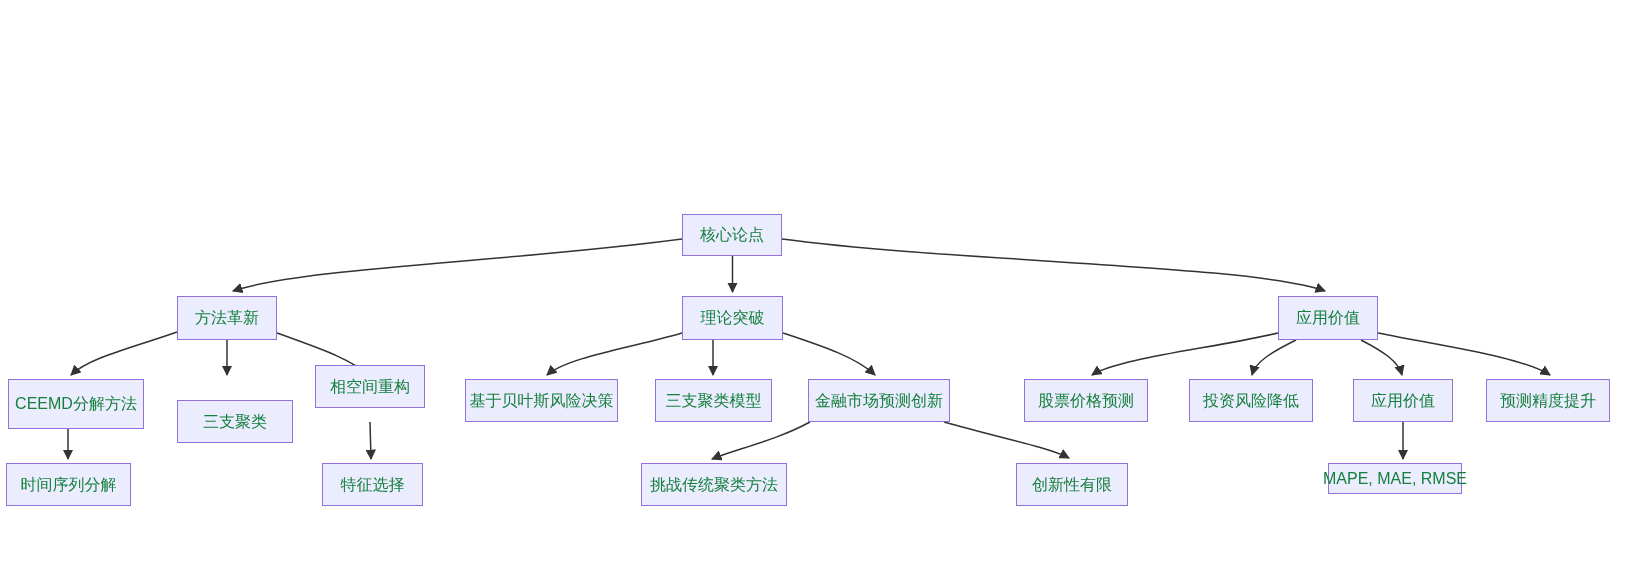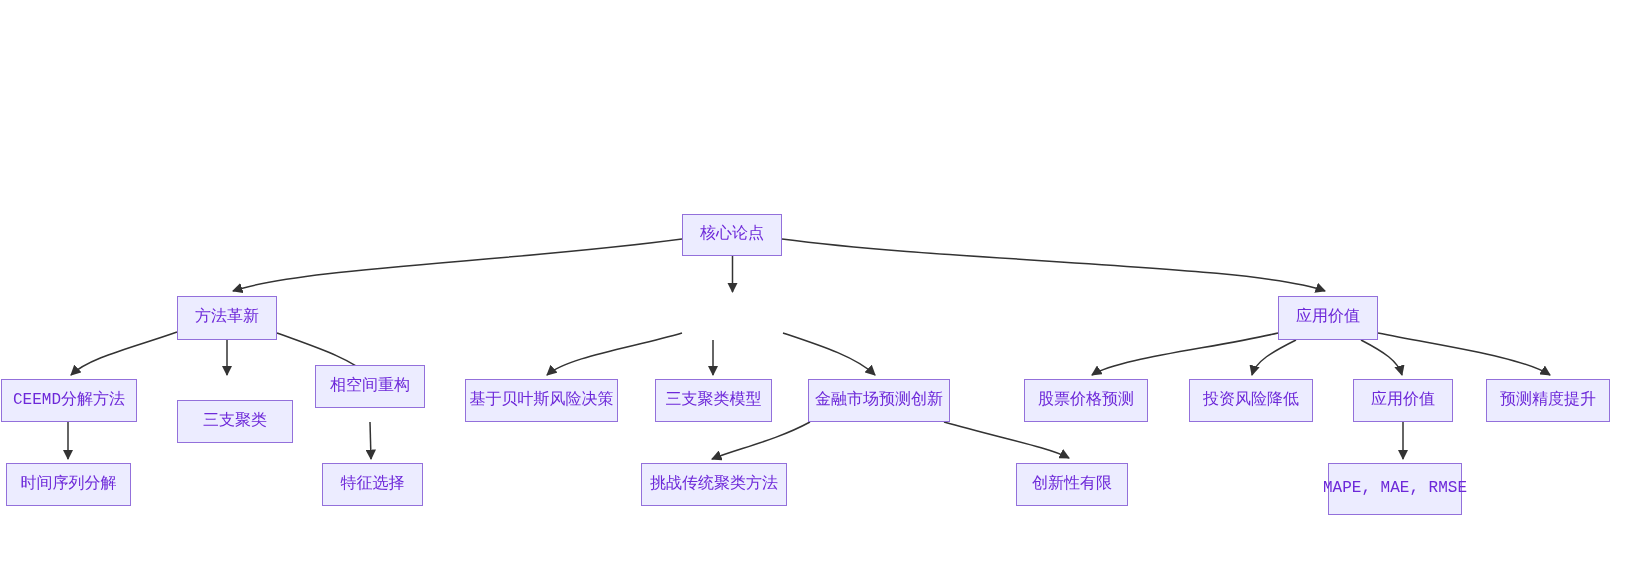--- a/index.html
+++ b/index.html
@@ -31,26 +31,25 @@
     position: absolute;
     box-sizing: border-box;
     background: #ECECFF;
     border: 1px solid #9370DB;
     display: flex;
     align-items: center;
     justify-content: center;
     text-align: center;
   }
   .node-label {
-    color: #6d28d9;
+    color: #15803d;
     font-size: 16px;
     line-height: 1.1;
     white-space: nowrap;
     padding: 0 4px;
-    font-family: Liberation Mono, monospace;
   }
 </style>
 </head>
 <body>
 
 <div id="canvas">
 
   <svg id="edge-layer" width="1628" height="576" viewBox="0 0 1628 576" xmlns="http://www.w3.org/2000/svg">
     <defs>
       <marker id="arrowhead" viewBox="0 0 10 10" refX="9" refY="5" markerWidth="7" markerHeight="7" orient="auto-start-reverse">
@@ -77,25 +76,28 @@
     <path class="edge" d="M 1403 422 L 1403 459" marker-end="url(#arrowhead)"></path>
   </svg>
 
   <div class="node" style="left:682px;top:214px;width:100px;height:42px">
     <span class="node-label">核心论点</span>
   </div>
 
   <div class="node" style="left:177px;top:296px;width:100px;height:44px">
     <span class="node-label">方法革新</span>
   </div>
+  <div class="node" style="left:682px;top:296px;width:101px;height:44px">
+    <span class="node-label">理论突破</span>
+  </div>
   <div class="node" style="left:1278px;top:296px;width:100px;height:44px">
     <span class="node-label">应用价值</span>
   </div>
 
-  <div class="node" style="left:1px;top:379px;width:136px;height:43px">
+  <div class="node" style="left:8px;top:379px;width:136px;height:50px">
     <span class="node-label">CEEMD分解方法</span>
   </div>
   <div class="node" style="left:177px;top:400px;width:116px;height:43px">
     <span class="node-label">三支聚类</span>
   </div>
   <div class="node" style="left:315px;top:365px;width:110px;height:43px">
     <span class="node-label">相空间重构</span>
   </div>
   <div class="node" style="left:465px;top:379px;width:153px;height:43px">
     <span class="node-label">基于贝叶斯风险决策</span>
@@ -124,17 +126,17 @@
   </div>
   <div class="node" style="left:322px;top:463px;width:101px;height:43px">
     <span class="node-label">特征选择</span>
   </div>
   <div class="node" style="left:641px;top:463px;width:146px;height:43px">
     <span class="node-label">挑战传统聚类方法</span>
   </div>
   <div class="node" style="left:1016px;top:463px;width:112px;height:43px">
     <span class="node-label">创新性有限</span>
   </div>
-  <div class="node" style="left:1328px;top:463px;width:134px;height:52px">
+  <div class="node" style="left:1328px;top:463px;width:134px;height:31px">
     <span class="node-label">MAPE, MAE, RMSE</span>
   </div>
 
 </div>
 
 </body></html>

